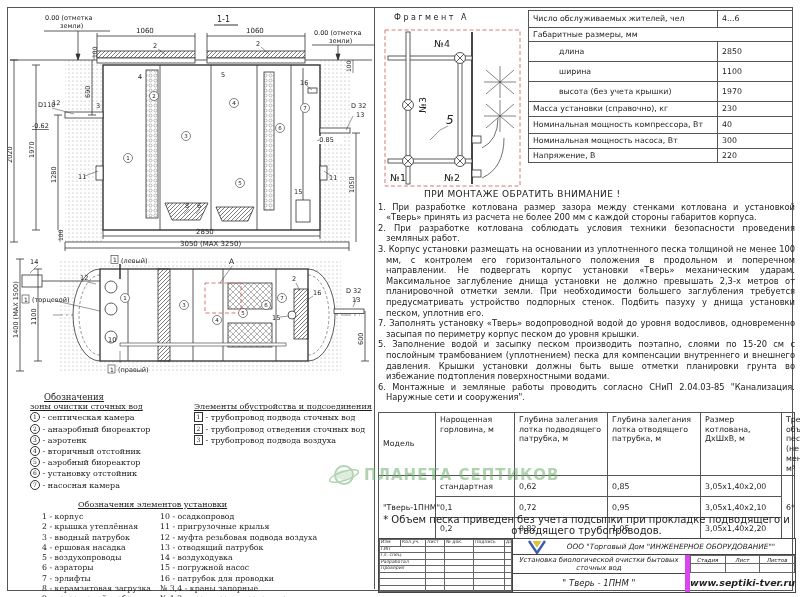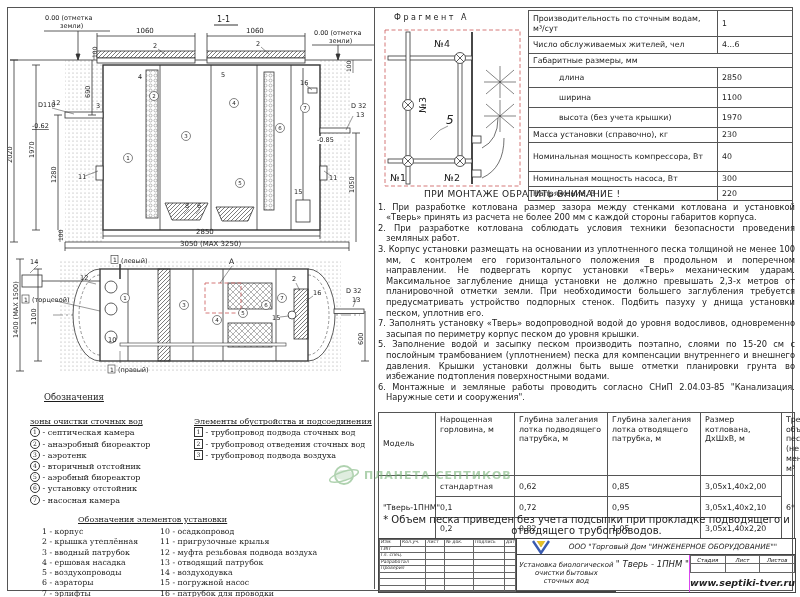--- a/index.html
+++ b/index.html
@@ -27,21 +27,21 @@
   .model{position:absolute;left:378px;top:412px;width:417px;font-size:7.8px;line-height:1.25;table-layout:fixed}
   .model td,.model th{border:1px solid #555;padding:2px 4px;vertical-align:top;text-align:left;font-weight:normal}
   .model td{vertical-align:middle}
   .footnote{position:absolute;left:378px;top:514px;width:417px;text-align:center;font-size:10px}
 
   
   .legend{position:absolute;left:30px;top:392px;width:344px;
           font-family:"DejaVu Serif","Liberation Serif",serif;font-size:8px;line-height:10.2px;color:#1c1c1c}
   .legend .h{text-decoration:underline}
   .legend .main-h{margin-left:14px;font-size:8.5px}
-  .leg-cols{display:flex;margin-top:15px}
+  .leg-cols{display:flex;margin-top:0}
   .leg-col-z{width:164px}
   .leg-col-e{flex:1}
   .leg-item{white-space:nowrap}
   .zone-label::before,.elem-label::before{content:" - "}
   .circ{display:inline-block;width:8px;height:8px;border:.7px solid #333;border-radius:50%;
         font-size:6px;line-height:8px;text-align:center;vertical-align:1px}
   .boxn{display:inline-block;width:7px;height:8px;border:.7px solid #333;
         font-size:6px;line-height:8px;text-align:center;vertical-align:1px}
   .parts-h{margin-left:48px;margin-top:9px}
   .parts-cols{display:flex;margin-top:2px;font-size:7.8px;line-height:10.25px}
@@ -50,35 +50,35 @@
 
   
   .tblock{position:absolute;left:378px;top:538px;width:416px;height:53px;border:1px solid #444;display:flex;font-size:5px}
   .tb-left{width:140px;border-right:1px solid #444}
   .tb-left table{width:100%;height:100%;table-layout:fixed;font-size:4.6px;line-height:1}
   .tb-left td{border:.5px solid #666;padding:0 1px;height:5px;overflow:hidden;white-space:nowrap;font-style:italic;color:#333}
   .tb-right{flex:1;display:flex;flex-direction:column}
   .tb-r1{height:15px;border-bottom:1px solid #444;display:flex;align-items:center}
   .tb-company{flex:1;text-align:center;font-size:7.3px;font-style:italic;white-space:nowrap}
   .tb-r2{flex:1;display:flex}
-  .tb-main{width:172px;border-right:1px solid #d946ef;display:flex;flex-direction:row}
+  .tb-main{width:172px;border-right:5px solid #d946ef;display:flex;flex-direction:column}
   .tb-doctitle{flex:1;border-bottom:1px solid #444;display:flex;align-items:center;justify-content:center;
                font-size:6.9px;font-style:italic;text-align:center;padding:0 2px}
   .tb-docname{height:18px;display:flex;align-items:center;justify-content:center;font-size:8.5px;font-style:italic}
   .tb-side{flex:1;display:flex;flex-direction:column}
   .stage{width:100%;table-layout:fixed;font-size:5.5px;font-style:italic}
   .stage td{border:.5px solid #666;text-align:center;height:7px;padding:0}
   .stage td.empty{height:8px}
   .tb-site{flex:1;display:flex;align-items:center;justify-content:center;
            font-size:9.5px;font-style:italic;font-weight:bold;white-space:nowrap}
 
   
   .watermark{position:absolute;left:328px;top:460px;display:flex;align-items:center;gap:4px;
              opacity:.55;pointer-events:none}
-  .watermark .wm-text{color:#6fae6f;font-size:11px;font-weight:bold;letter-spacing:1px;white-space:nowrap}
+  .watermark .wm-text{color:#6fae6f;font-size:15px;font-weight:bold;letter-spacing:1px;white-space:nowrap}
 </style>
 </head>
 <body>
 
 <div class="sheet">
   <div class="frame"></div>
   <div class="vdivider"></div>
 
   <svg style="left:8px;top:8px" width="366" height="247" viewBox="0 0 366 247">
     <defs>
@@ -372,24 +372,20 @@
       <text x="56" y="37" font-size="9.5">№4</text>
       <text x="48" y="103" font-size="9.5" transform="rotate(-90 48 103)">№3</text>
       <text x="12" y="171" font-size="9.5">№1</text>
       <text x="66" y="171" font-size="9.5">№2</text>
       <text x="68" y="114" font-size="12" font-style="italic">5</text>
     </g>
   </svg>
 
   <table class="spec">
     <tbody>
-        <tr style="height:26px">
-          <td>Производительность по сточным водам, м³/сут</td>
-          <td class="val">1</td>
-        </tr>
     <tr style="height:17px">
           <td>Число обслуживаемых жителей, чел</td>
           <td class="val">4...6</td>
         </tr>
     <tr style="height:14px">
           <td colspan="2">Габаритные размеры, мм</td>
         </tr>
     <tr style="height:20px">
           <td class="indent">длина</td>
           <td class="val">2850</td>
@@ -399,21 +395,21 @@
           <td class="val">1100</td>
         </tr>
     <tr style="height:20px">
           <td class="indent">высота (без учета крышки)</td>
           <td class="val">1970</td>
         </tr>
     <tr style="height:15px">
           <td>Масса установки (справочно), кг</td>
           <td class="val">230</td>
         </tr>
-    <tr style="height:29px">
+    <tr style="height:17px">
           <td>Номинальная мощность компрессора, Вт</td>
           <td class="val">40</td>
         </tr>
     <tr style="height:15px">
           <td>Номинальная мощность насоса, Вт</td>
           <td class="val">300</td>
         </tr>
     <tr style="height:14px">
           <td>Напряжение, В</td>
           <td class="val">220</td>

